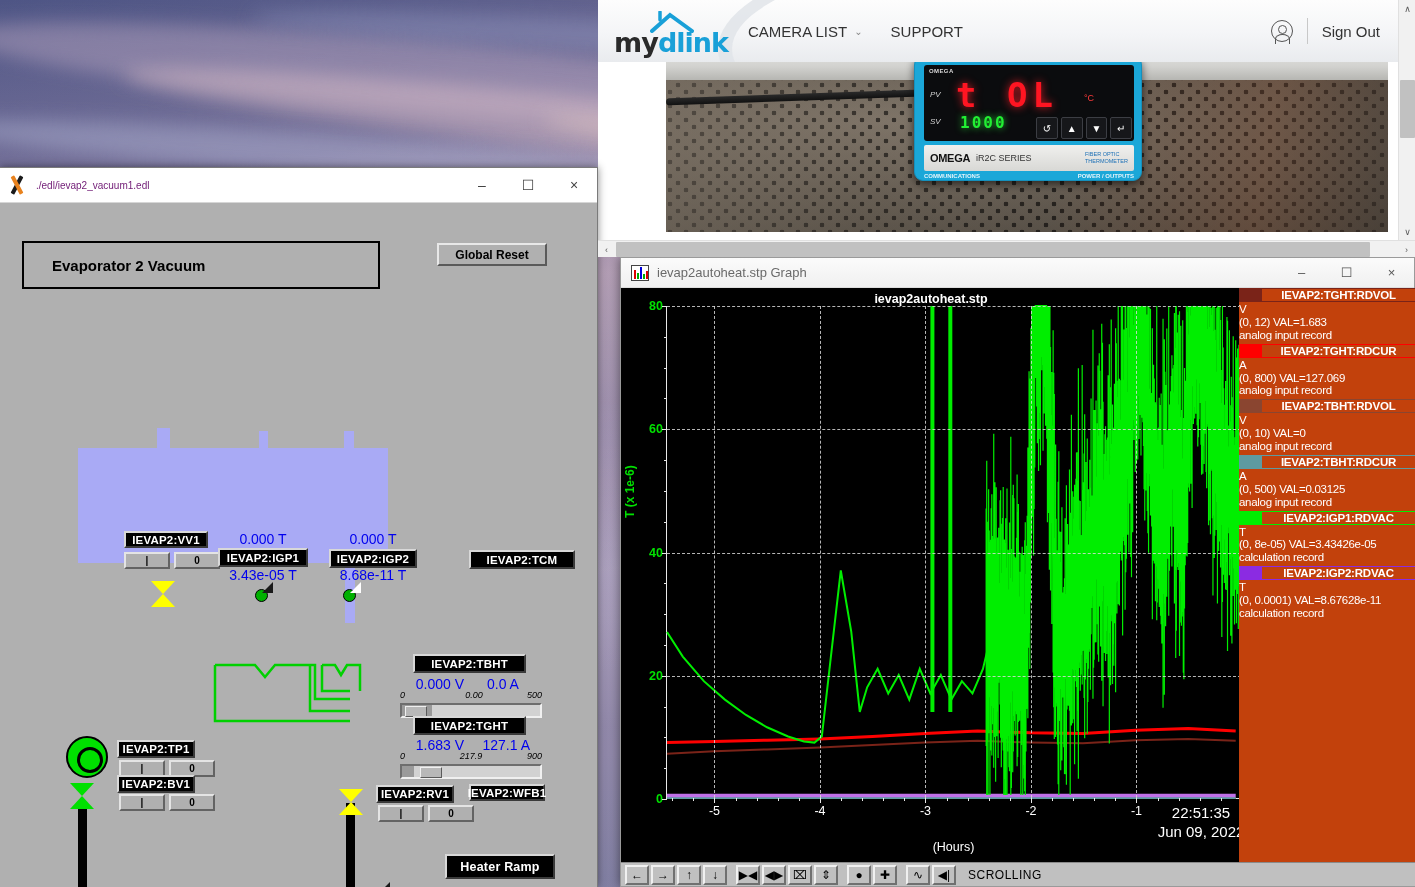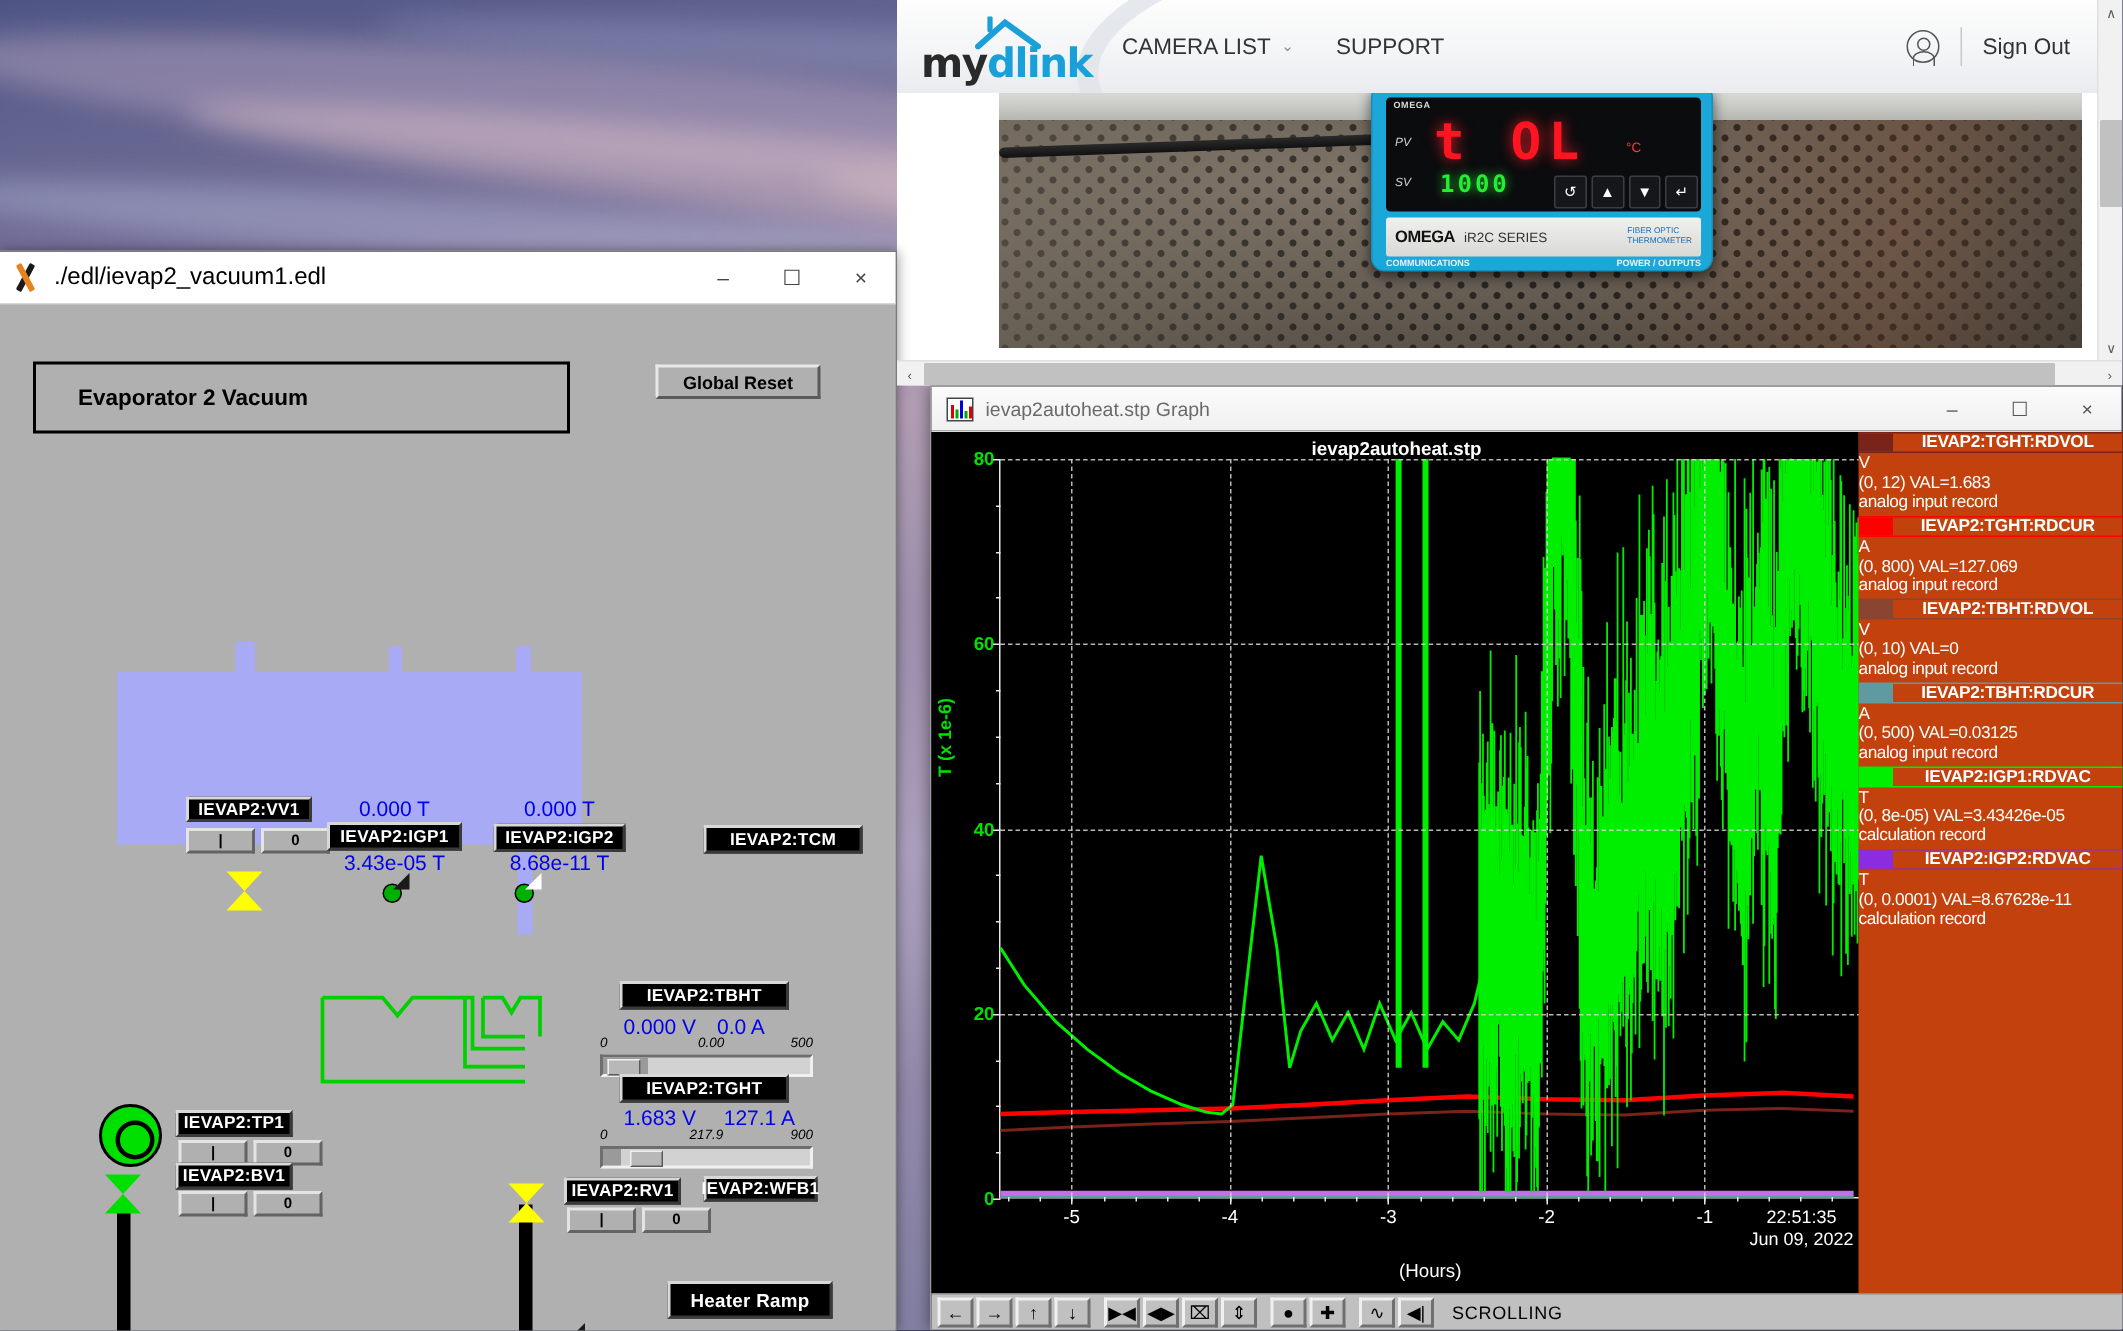--- a/index.html
+++ b/index.html
@@ -47,21 +47,21 @@
   #edm-titlebar .xicon {
     width: 26px; height: 26px; margin-left: 4px; position: relative; flex: none;
   }
   #edm-titlebar .xicon::before, #edm-titlebar .xicon::after {
     content: ""; position: absolute; left: 11px; top: 3px;
     width: 4px; height: 20px; background: #1a1a1a; border-radius: 1px;
   }
   #edm-titlebar .xicon::before { transform: rotate(28deg); }
   #edm-titlebar .xicon::after  { transform: rotate(-28deg); background: #e8821e; }
   #edm-title-text {
-    font-size: 16px; color: #000000; margin-left: 6px; flex: 1;
+    font-size: 10px; color: #701a75; margin-left: 6px; flex: 1;
     white-space: nowrap; overflow: hidden;
   }
   .winbtn {
     width: 46px; height: 34px; display: flex; align-items: center;
     justify-content: center; color: #444; font-size: 14px; flex: none;
   }
 
   #edm-canvas { position: relative; width: 100%; height: 685px; background: #b0b0b0; }
 
   
@@ -380,21 +380,21 @@
     position: absolute; left: -5px; width: 5px; height: 0; border-top: 1px solid #e8e8e8;
   }
   .xtick {
     position: absolute; top: 100%; margin-top: 6px; color: #fff;
     font-size: 12.5px; transform: translateX(-50%); white-space: nowrap;
   }
   .xtick-mark {
     position: absolute; top: 100%; width: 0; height: 5px; border-left: 1px solid #e8e8e8;
   }
   #x-endstamp {
-    position: absolute; left: 520px; top: 516px; color: #fff; font-size: 12px;
+    position: absolute; left: 520px; top: 516px; color: #fff; font-size: 15px;
     text-align: center; line-height: 1.25; width: 120px;
   }
   #xlabel {
     position: absolute; left: 45px; width: 575px; top: 552px; text-align: center;
     color: #fff; font-size: 12.5px;
   }
   #legend {
     position: absolute; right: 0; top: 0; width: 177px; height: 576px;
     background: #c2410c; overflow: hidden;
   }
@@ -587,21 +587,21 @@
     <div class="pv-val" style="left:218px; top:364px; width:90px;">3.43e-05 T</div>
 
     <div class="pv-val" style="left:330px; top:328px; width:86px;">0.000 T</div>
     <div class="pv-name" style="left:329px; top:346px; width:88px; height:19px;">IEVAP2:IGP2</div>
     <div class="pv-val" style="left:328px; top:364px; width:90px;">8.68e-11 T</div>
 
     <div class="pv-name" style="left:469px; top:347px; width:106px; height:19px;">IEVAP2:TCM</div>
 
     <div class="pv-name" style="left:413px; top:451px; width:113px; height:19px;">IEVAP2:TBHT</div>
     <div class="pv-val" style="left:404px; top:473px; width:60px; text-align:right;">0.000 V</div>
-    <div class="pv-val" style="left:478px; top:473px; width:50px; text-align:left;">0.0 A</div>
+    <div class="pv-val" style="left:478px; top:473px; width:50px; text-align:center;">0.0 A</div>
     <div class="slider-wrap" style="left:400px; top:500px; width:142px;">
       <div class="slider-scale">
         <span style="left:0;">0</span>
         <span style="left:46%;">0.00</span>
         <span style="right:0;">500</span>
       </div>
       <div class="slider-track">
         <div class="slider-fill" style="width:22%;"></div>
         <div class="slider-thumb" style="left:3px;"></div>
       </div>

